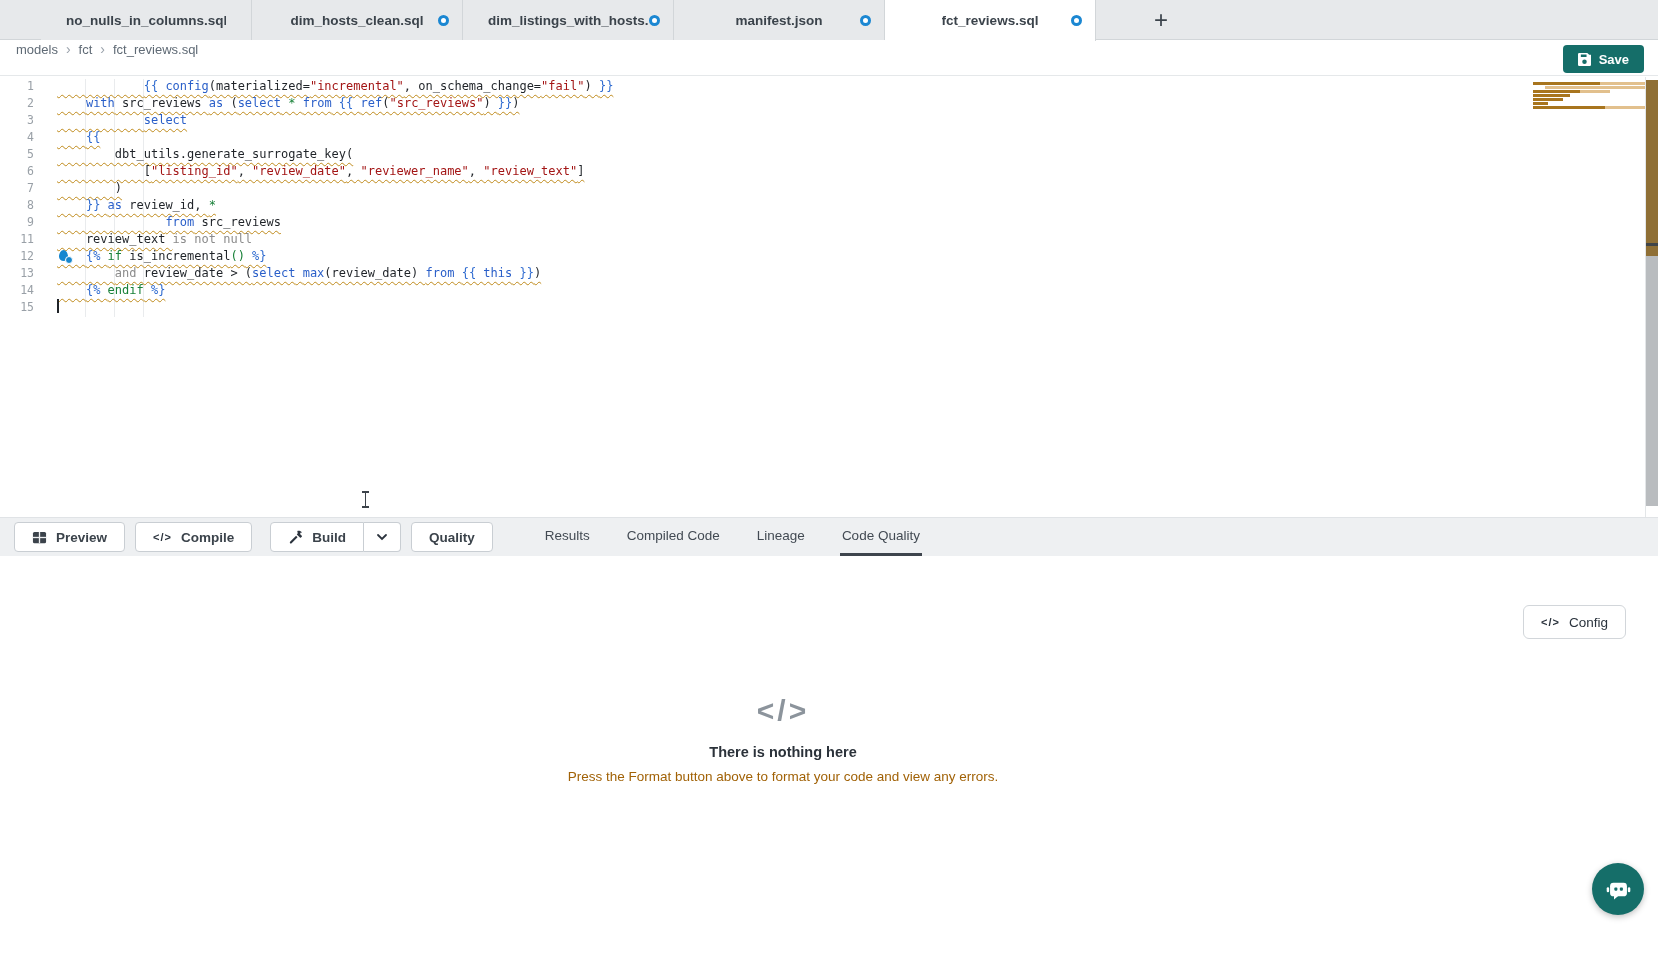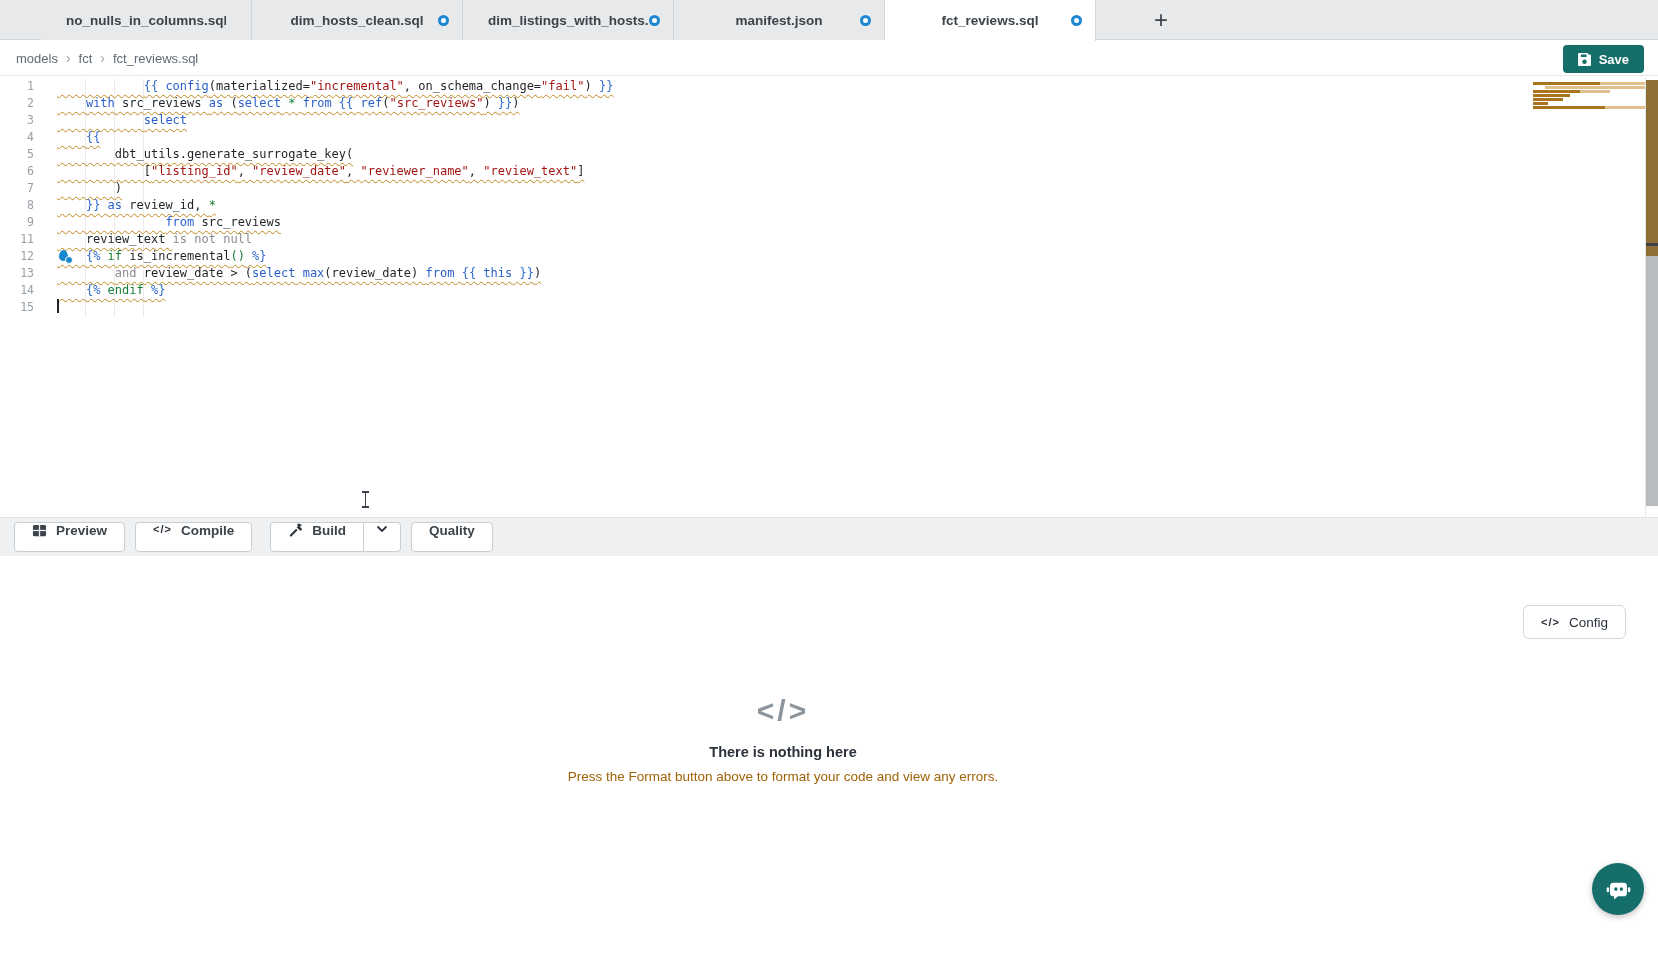--- a/index.html
+++ b/index.html
@@ -15,21 +15,21 @@
          color:#3b434b; background:#e7e9eb; cursor:pointer; height:40px; }
   .tab.active { background:#fff; height:41px; }
   .tab-label { max-width:160px; overflow:hidden; white-space:nowrap; }
   .mod-dot { position:absolute; right:13px; top:15px; width:11px; height:11px; border-radius:50%;
              border:3.5px solid #1b87d2; background:#fff; }
   .tab-plus { margin-left:50px; align-self:center; font-size:24px; line-height:24px; color:#3b434b;
               width:30px; text-align:center; cursor:pointer; font-weight:400; }
 
   
   .crumbbar { position:absolute; top:41px; left:0; right:0; height:35px; background:#fff;
-              border-bottom:1px solid #e5e8ea; display:flex; align-items:center; padding:0 16px; }
+              border-bottom:1px solid #e5e8ea; display:flex; align-items:flex-start; padding:0 16px; }
   .breadcrumb { display:flex; align-items:center; font-size:13px; color:#5f6a75; }
   .bc-item { cursor:pointer; }
   .bc-sep { margin:0 8px; color:#9aa2ab; font-size:14px; }
   .save { position:absolute; right:14px; top:4px; height:28px; background:#156e69; color:#fff;
           border:none; border-radius:4px; font-size:13px; font-weight:700; font-family:inherit;
           display:flex; align-items:center; gap:8px; padding:0 15px; cursor:pointer; }
 
   
   .editor { position:absolute; top:77px; left:0; right:0; height:440px; background:#fff;
             font-family:"DejaVu Sans Mono", monospace; font-size:12px; }
@@ -59,21 +59,21 @@
   .ibeam { position:absolute; left:361px; top:414px; width:9px; height:17px; pointer-events:none; }
   .ibeam i { position:absolute; left:3.5px; top:1px; width:1.8px; height:15px; background:#3c434a; }
   .ibeam::before, .ibeam::after { content:""; position:absolute; left:1px; width:7px; height:1.8px;
             background:#3c434a; }
   .ibeam::before { top:0; } .ibeam::after { bottom:0; }
 
   
   .band { position:absolute; top:517px; left:0; right:0; height:39px; background:#eef0f2;
           border-top:1px solid #e0e3e6; display:flex; align-items:center; padding:0 14px; }
   .tbtn { height:30px; background:#fff; border:1px solid #c9ced3; border-radius:4px; color:#3b434b;
-          font-size:13.5px; font-weight:600; font-family:inherit; display:flex; 
+          font-size:13.5px; font-weight:600; font-family:inherit; display:flex; align-items:center;
           gap:9px; padding:0 17px; margin-right:10px; cursor:pointer; }
   .split { display:flex; margin-right:10px; }
   .split .tbtn { margin:0; }
   .split .seg1 { border-radius:4px 0 0 4px;margin-left:8px; }
   .split .seg2 { border-radius:0 4px 4px 0; border-left:none; padding:0 12px; }
   .code-ic { font-weight:700; font-size:11px; letter-spacing:1px; color:#2b333d; }
   .ptabs { display:flex; margin-left:40px; height:38px; align-self:flex-end; }
   .ptab { display:flex; align-items:center; padding:0 2px; margin-right:33px; font-size:13.5px;
           color:#424a53; cursor:pointer; border-bottom:3px solid transparent; }
   .ptab.active { border-bottom-color:#3e454d; }
@@ -226,20 +226,26 @@
         <span style="display:flex">
           <svg width="12" height="12" viewBox="0 0 12 12" fill="none" stroke="#2b333d" stroke-width="1.8" stroke-linecap="round">
               <path d="M2 4l4 4 4-4"></path>
             </svg>
         </span>
       </button>
     </div>
     <button class="tbtn">
       <span>Quality</span>
     </button>
+    <div class="ptabs" id="ptabs">
+        <div class="ptab">Results</div>
+        <div class="ptab">Compiled Code</div>
+        <div class="ptab">Lineage</div>
+        <div class="ptab active">Code Quality</div>
+      </div>
   </div>
 
   <div class="panel">
     <button class="config">
       <span class="code-ic">&lt;/&gt;</span>
       <span>Config</span>
     </button>
     <div class="empty">
       <div class="empty-ic">&lt;/&gt;</div>
       <div class="empty-title">There is nothing here</div>

